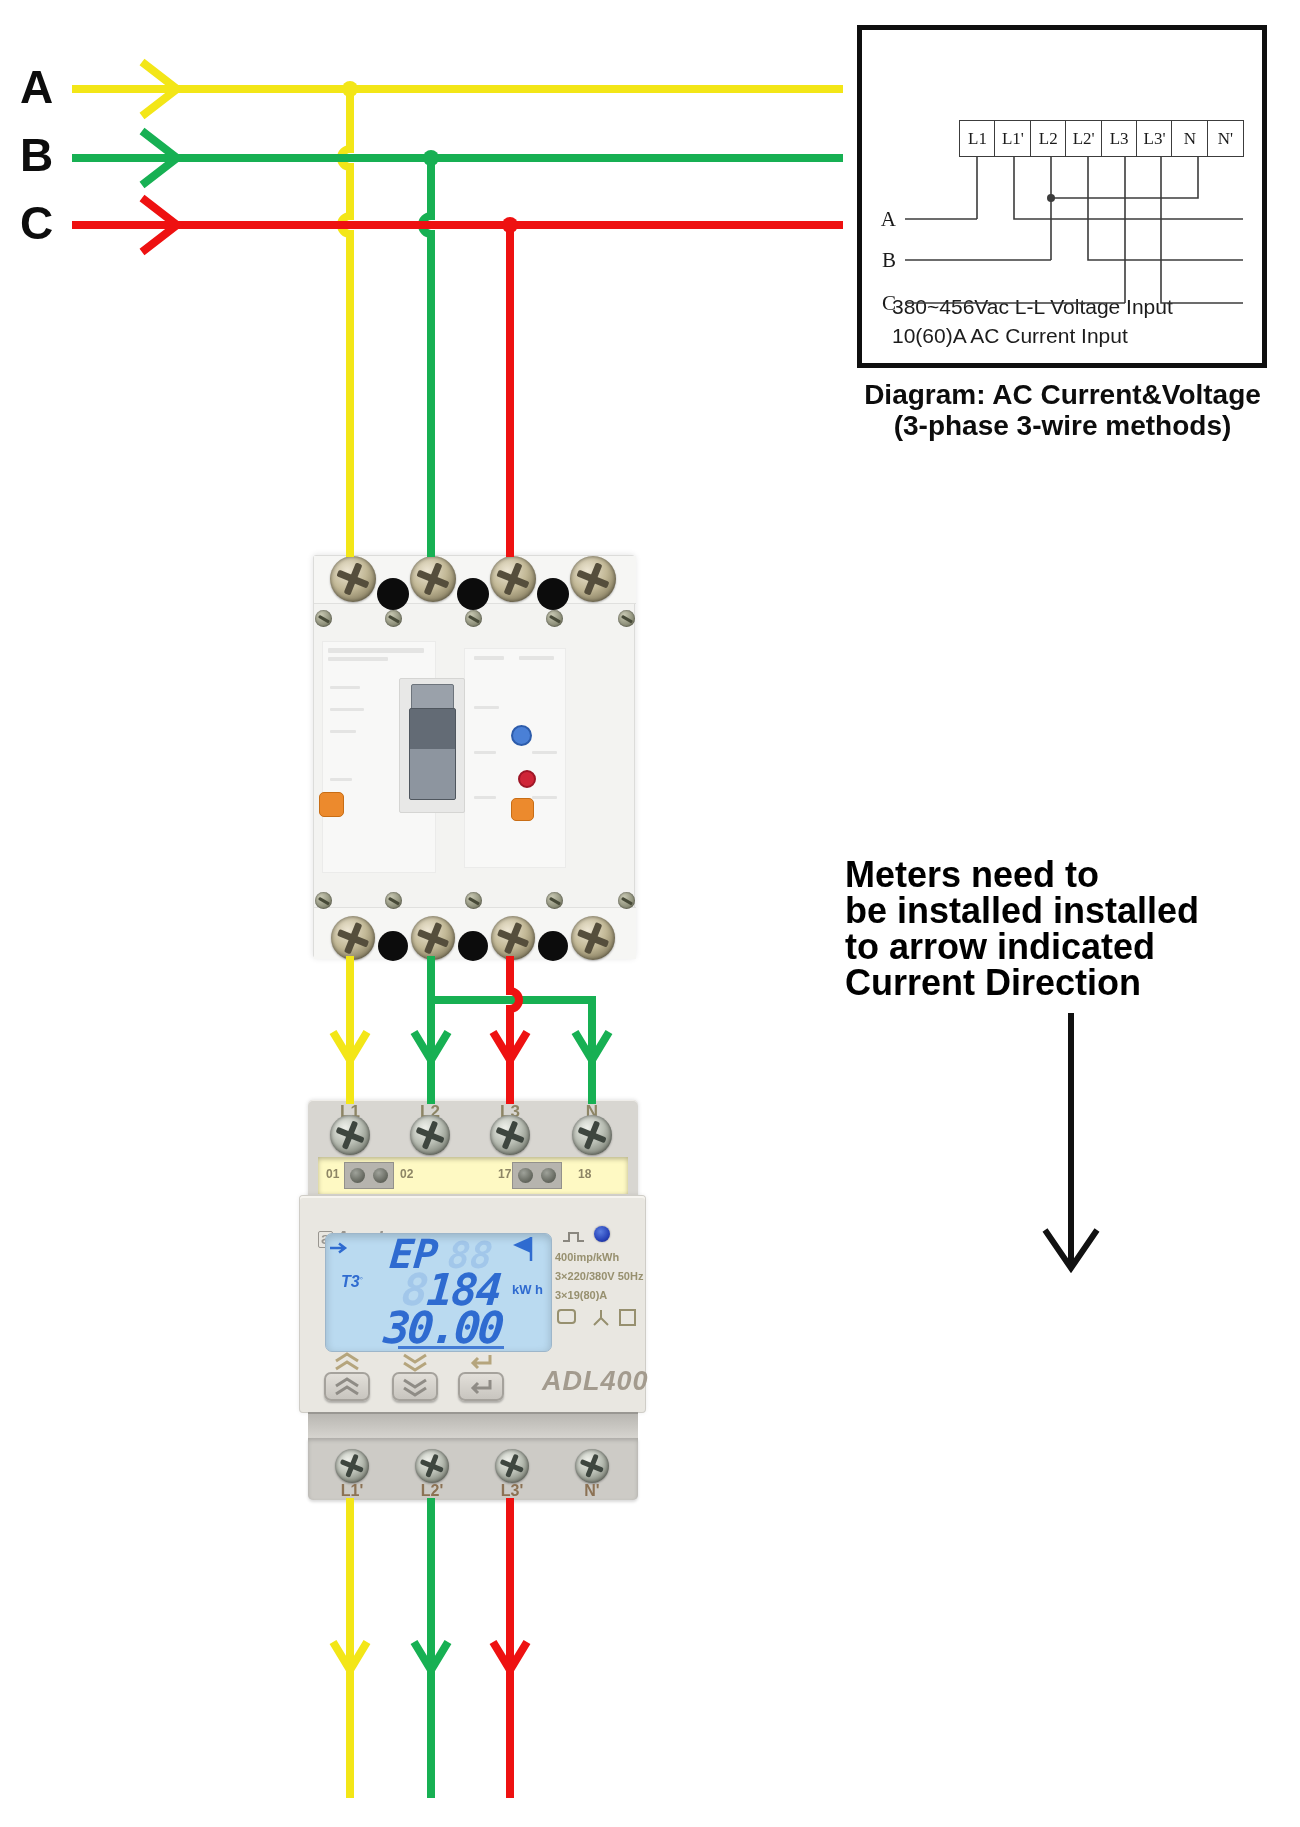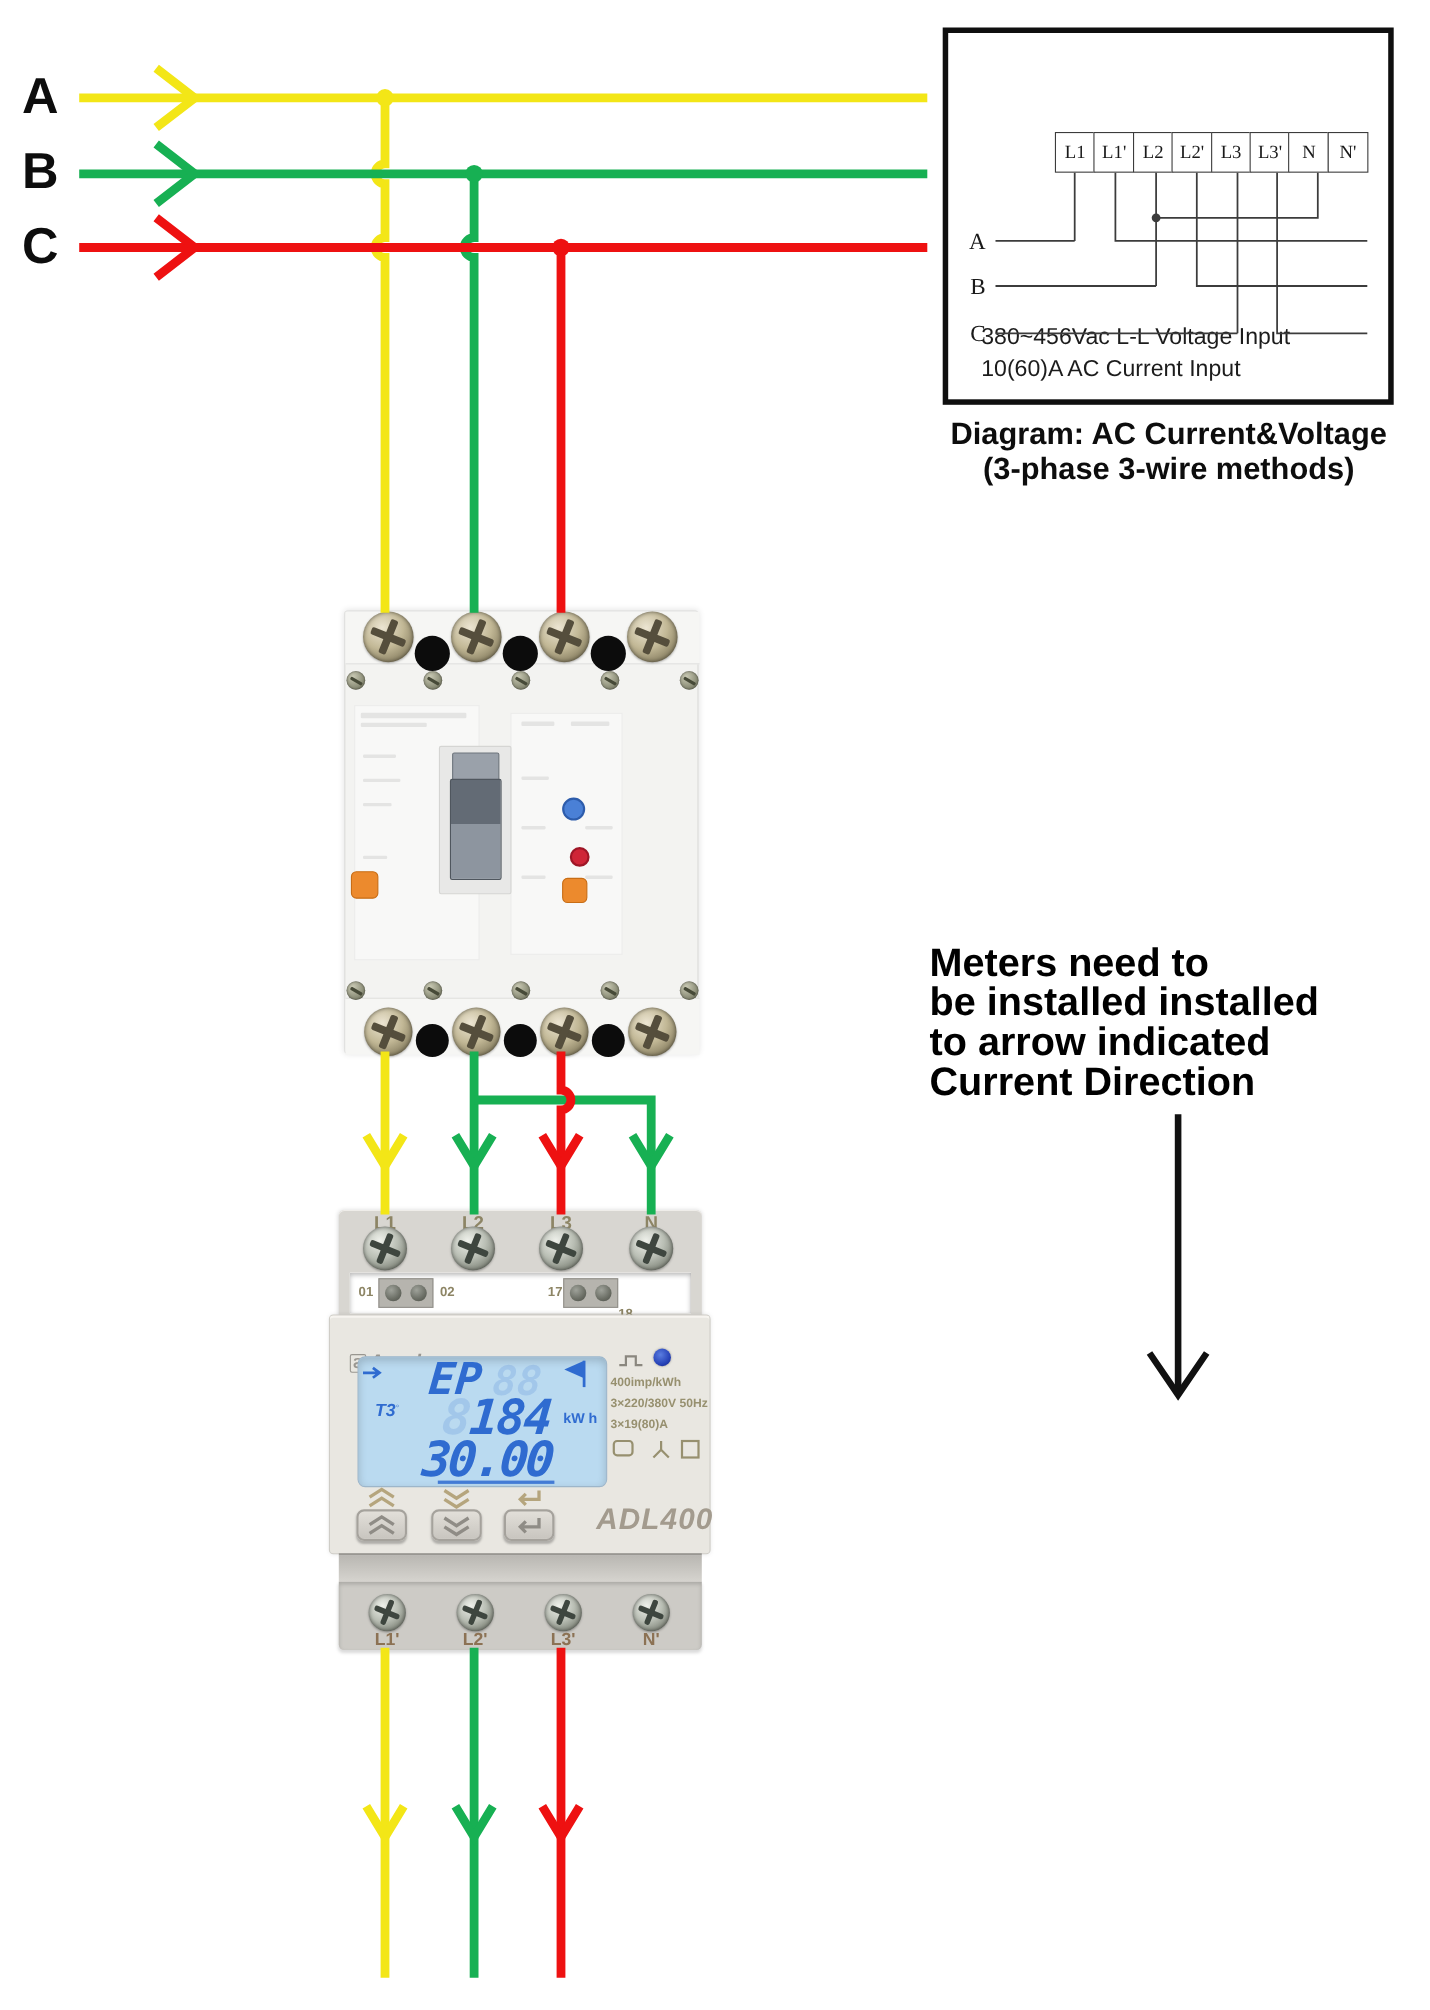--- a/index.html
+++ b/index.html
@@ -52,21 +52,21 @@
   .bk-handle-top{position:absolute;left:97px;top:128px;width:41px;height:28px;background:#9aa1aa;border:1px solid #6d747c;border-radius:2px;}
   .bk-handle{position:absolute;left:95px;top:152px;width:45px;height:90px;border:1px solid #4f565e;border-radius:2px;
              background:linear-gradient(#636b75 0 45%, #8d959f 45% 100%);}
   .bk-btn{position:absolute;border-radius:50%;}
   .bk-sq{position:absolute;border-radius:5px;background:#ec8a2d;border:1px solid #c86d15;box-sizing:border-box;}
 
   
   .mt-top{position:absolute;left:308px;top:1100px;width:330px;height:100px;background:#d8d6d1;
           border-radius:5px 5px 0 0;z-index:2;box-shadow:inset 0 1px 0 #efede9, 0 0 4px rgba(0,0,0,.15);}
   .mt-term-label{position:absolute;width:40px;text-align:center;font-size:17px;font-weight:bold;color:#8d8565;top:2px;}
-  .mt-aux{position:absolute;left:10px;top:57px;width:310px;height:37px;background:#ffffff;
+  .mt-aux{position:absolute;left:10px;top:57px;width:310px;height:37px;background:#fef9c3;
           box-shadow:inset 0 2px 5px rgba(0,0,0,.28);}
   .aux-num{position:absolute;top:10px;font-size:12px;color:#8d8565;font-weight:bold;}
   .aux-block{position:absolute;top:5px;width:50px;height:27px;background:#b6b4ae;border:1px solid #93918b;box-sizing:border-box;}
   .aux-screw{position:absolute;top:5px;width:15px;height:15px;border-radius:50%;
              background:radial-gradient(circle at 38% 32%, #9fa29a, #6a6d64 60%, #4a4d45);}
   .mt-face{position:absolute;left:300px;top:1196px;width:345px;height:216px;background:#e9e7e1;border-radius:3px;
            z-index:2;box-shadow:0 0 0 1px #cfcdc7, inset 0 2px 0 #f6f4ef, 0 0 5px rgba(0,0,0,.12);}
   .logo{position:absolute;left:18px;top:12px;color:#999690;font-weight:bold;margin-top:20px;}
   .logo-mark{font-size:13px;border:1.5px solid #999690;border-radius:2px;padding:0 2px;margin-right:3px;}
   .logo-text{font-size:18px;letter-spacing:.5px;font-style:italic;}
@@ -260,21 +260,21 @@
       <div class="aux-block" style="left:26px;">
         <div class="aux-screw" style="left:5px;"></div>
           <div class="aux-screw" style="left:28px;"></div>
       </div>
       <div class="aux-num" style="left:82px;">02</div>
       <div class="aux-num" style="left:180px;">17</div>
       <div class="aux-block" style="left:194px;">
         <div class="aux-screw" style="left:5px;"></div>
           <div class="aux-screw" style="left:28px;"></div>
       </div>
-      <div class="aux-num" style="left:244px;margin-top:20px;">18</div>
+      <div class="aux-num" style="left:260px;">18</div>
     </div>
   </div>
 
   <div class="mt-face">
     <div class="logo">
       <span class="logo-mark">Ƨ</span><span class="logo-text">Acrel</span>
     </div>
     <div class="led"></div>
 
     <div class="lcd">

